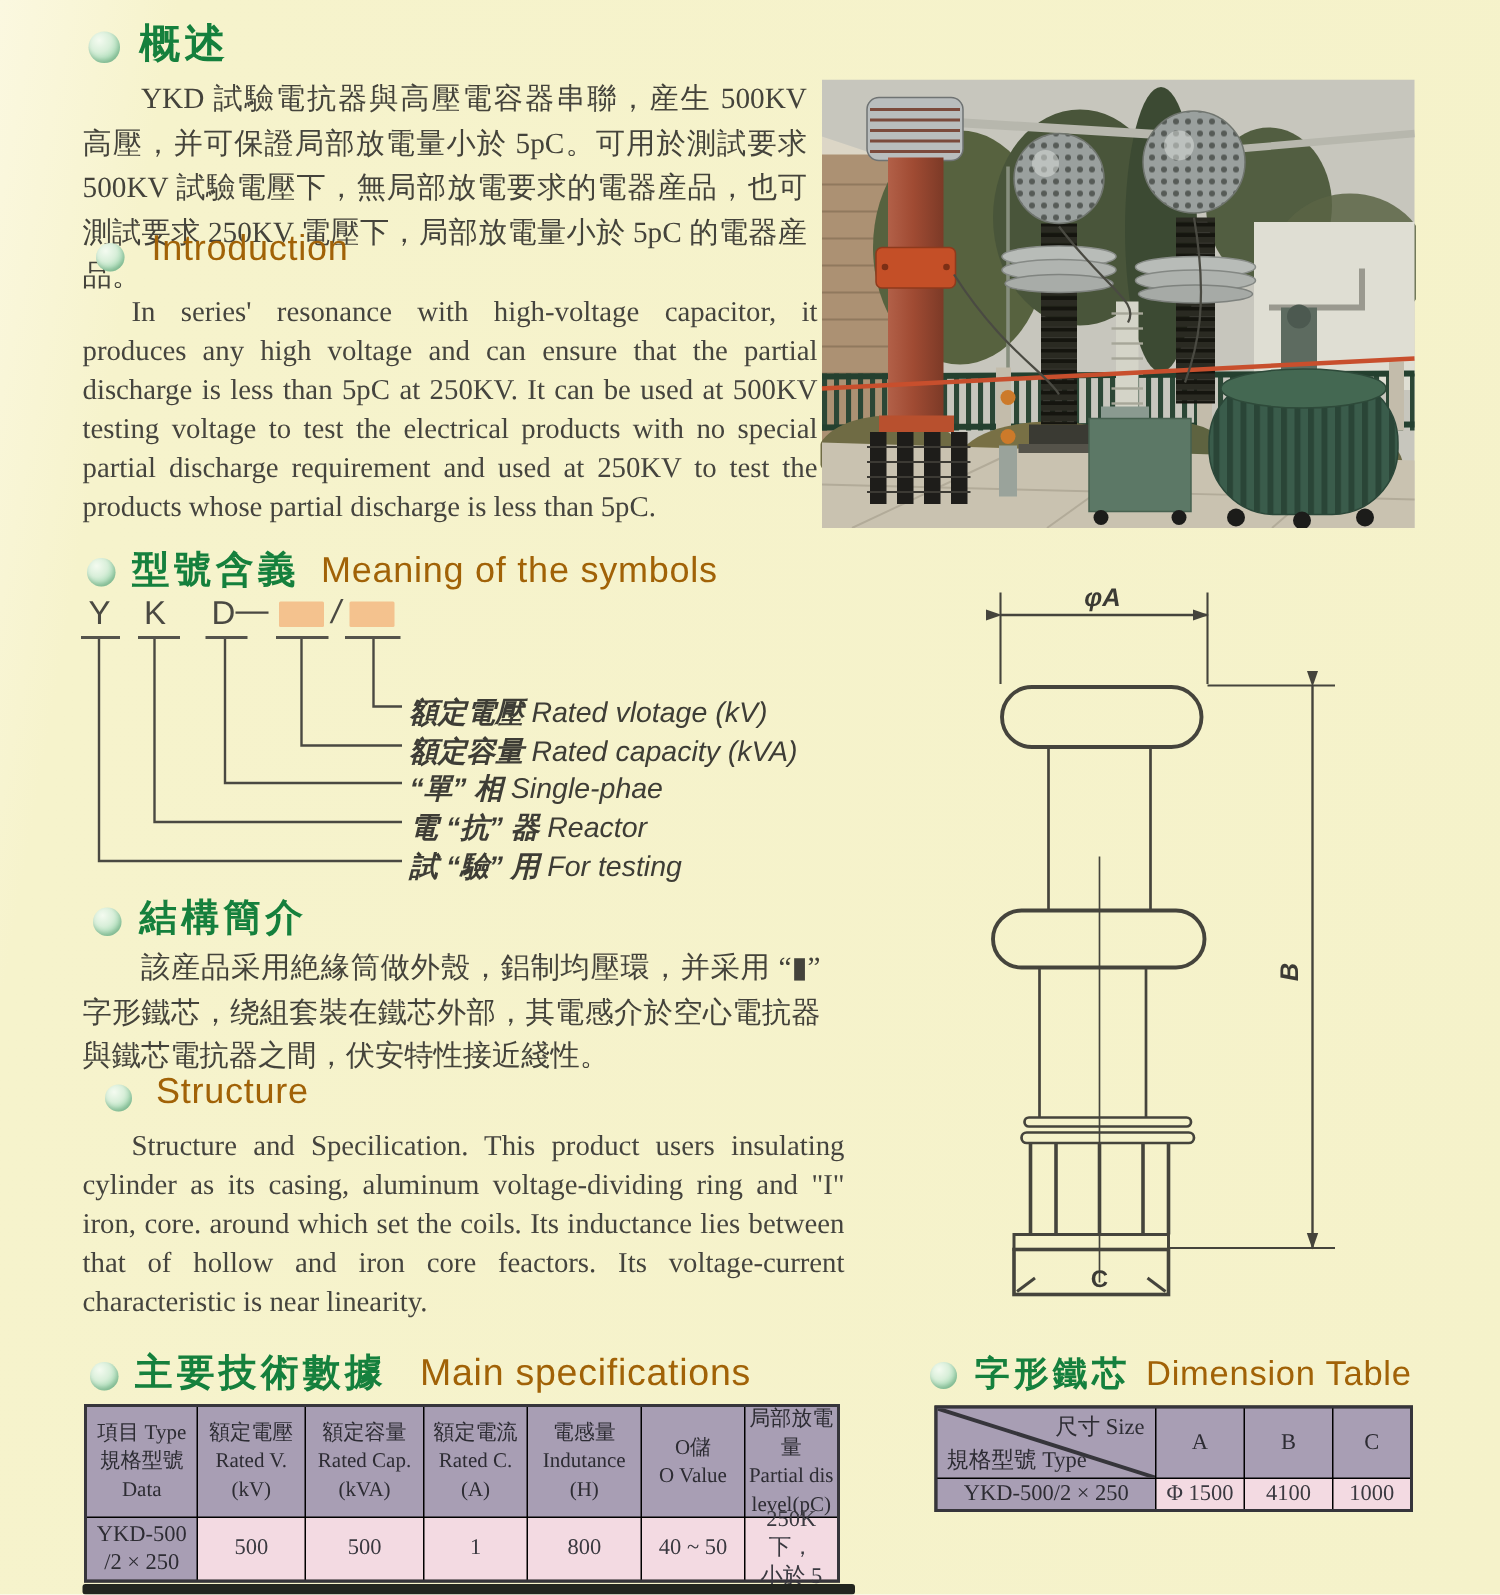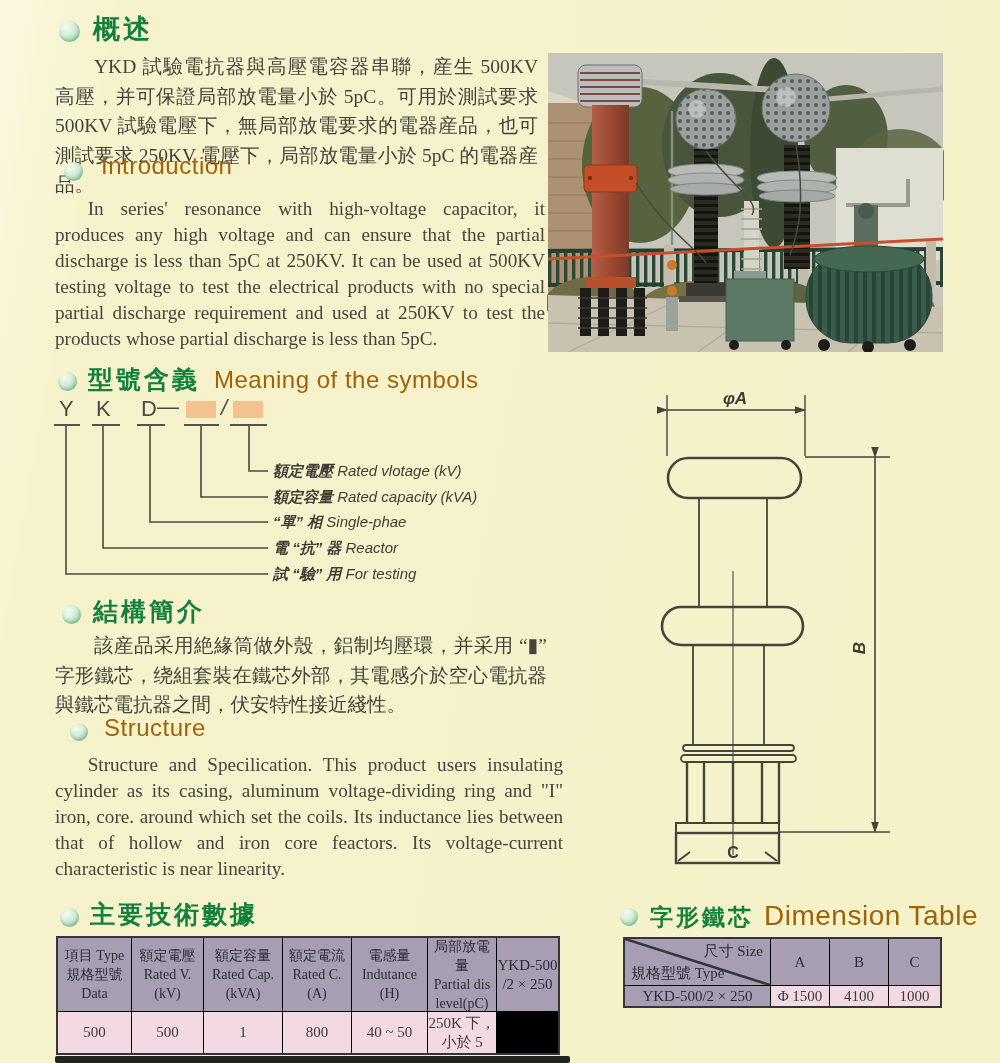--- a/index.html
+++ b/index.html
@@ -14,21 +14,21 @@
     background:radial-gradient(circle at 34% 28%,#f4fbf0 0%,#d9efda 38%,#a9dcb7 72%,#84c498 100%);
     box-shadow:inset -1px -2px 3px rgba(70,130,90,.35);
   }
   .h-zh{font-family:"Liberation Sans","DejaVu Sans",sans-serif;font-weight:bold;color:#15803d;letter-spacing:3px;}
   .h-en{font-family:"Liberation Sans","DejaVu Sans",sans-serif;color:#a16207;letter-spacing:.5px;}
   .body-zh{font-size:19.5px;line-height:29.5px;text-align:justify;text-indent:2em;color:#44433b;}
   .body-en{font-size:19.2px;line-height:25.9px;text-align:justify;text-indent:1.7em;color:#45443e;}
   .sym-letter{font-family:"Liberation Sans","DejaVu Sans",sans-serif;font-size:22px;color:#4a4942;}
   .sym-box{background:#f4c28e;border-radius:1px;}
   .sym-underline{height:2px;background:#55544c;}
-  .sym-label{font-size:15px;font-style:italic;color:#3e3d36;white-space:nowrap;font-family:"Liberation Sans","DejaVu Sans",sans-serif;}
+  .sym-label{font-size:19px;font-style:italic;color:#3e3d36;white-space:nowrap;font-family:"Liberation Sans","DejaVu Sans",sans-serif;}
   .sym-label b{font-weight:bold;}
   .grid-table{display:grid;gap:1px;background:#000000;border:2px solid #36353b;}
   .cell{display:flex;flex-direction:column;align-items:center;justify-content:center;text-align:center;}
   .cell-h{background:#a89eb4;color:#2d2c33;font-size:14px;line-height:19px;}
   .cell-pink{background:#f3dae2;color:#3a3940;font-size:15px;line-height:19px;}
   .cell-purple{background:#a89eb4;color:#2d2c33;font-size:15px;line-height:19px;}
   .dim-corner{position:relative;background:#a89eb4;}
   .dim-corner .tl{position:absolute;top:3px;right:7px;font-size:15px;color:#2d2c33;}
   .dim-corner .bl{position:absolute;bottom:2px;left:6px;font-size:15px;color:#2d2c33;}
   svg text{font-family:"Liberation Sans","DejaVu Sans",sans-serif;}
@@ -292,20 +292,21 @@
     <line x1="235" y1="67" x2="235" y2="442" stroke-width="1.6" marker-start="url(#arr)" marker-end="url(#arr)"></line>
   </g>
   <text x="95" y="14" text-anchor="middle" font-size="17" font-weight="bold" font-style="italic" fill="#3c3b35">φA</text>
   <text x="225" y="258" text-anchor="middle" font-size="17" font-weight="bold" font-style="italic" fill="#3c3b35" transform="rotate(-90 225 258)">B</text>
   <text x="93" y="468" text-anchor="middle" font-size="16" font-weight="bold" fill="#3c3b35">C</text>
 </svg>
 
 <div class="abs bullet" style="left:60px;top:908px;width:19px;height:19px;"></div>
 <div class="abs" style="left:90px;top:898px;display:flex;gap:22px;align-items:baseline;">
   <span class="h-zh" style="font-size:25px;">主要技術數據</span>
+  <span class="h-en" style="font-size:25px;">Main specifications</span>
 </div>
 
 <div class="abs grid-table" style="left:56px;top:936px;grid-template-columns:73px 71px 78px 68px 75px 68px 61px;grid-template-rows:73px 41px;">
   <div class="cell cell-h">
       <div>項目 Type</div>
       <div>規格型號</div>
       <div>Data</div>
     </div>
   <div class="cell cell-h">
       <div>額定電壓</div>
@@ -321,20 +322,25 @@
       <div>額定電流</div>
       <div>Rated C.</div>
       <div>(A)</div>
     </div>
   <div class="cell cell-h">
       <div>電感量</div>
       <div>Indutance</div>
       <div>(H)</div>
     </div>
   <div class="cell cell-h">
+      <div>O儲</div>
+      <div>O Value</div>
+      <div></div>
+    </div>
+  <div class="cell cell-h">
       <div>局部放電量</div>
       <div>Partial dis</div>
       <div>level(pC)</div>
     </div>
   <div class="cell cell-purple">
       <div>YKD-500</div>
       <div>/2 × 250</div>
     </div>
   <div class="cell cell-pink">
       <div>500</div>
@@ -353,21 +359,21 @@
     </div>
   <div class="cell cell-pink">
       <div>250K 下，</div>
       <div>小於 5</div>
     </div>
 </div>
 
 <div class="abs bullet" style="left:620px;top:908px;width:18px;height:18px;"></div>
 <div class="abs" style="left:650px;top:900px;display:flex;gap:10px;align-items:baseline;">
   <span class="h-zh" style="font-size:23px;">字形鐵芯</span>
-  <span class="h-en" style="font-size:28px;">Dimension Table</span>
+  <span class="h-en" style="font-size:23px;">Dimension Table</span>
 </div>
 
 <div class="abs grid-table" style="left:623px;top:937px;grid-template-columns:145px 58px 58px 51px;grid-template-rows:46px 20px;">
   <div class="dim-corner">
     <svg width="100%" height="100%" style="position:absolute;inset:0;" preserveAspectRatio="none" viewBox="0 0 100 100">
         <line x1="0" y1="0" x2="100" y2="100" stroke="#36353b" stroke-width="2.6" vector-effect="non-scaling-stroke"></line>
       </svg>
     <span class="tl">尺寸 Size</span>
     <span class="bl">規格型號  Type</span>
   </div>

